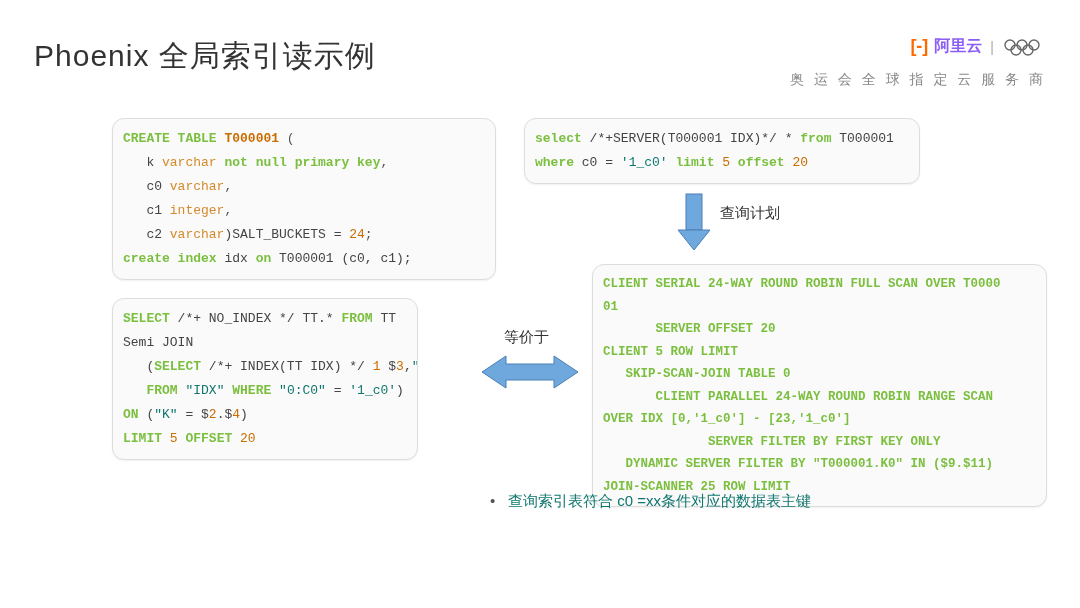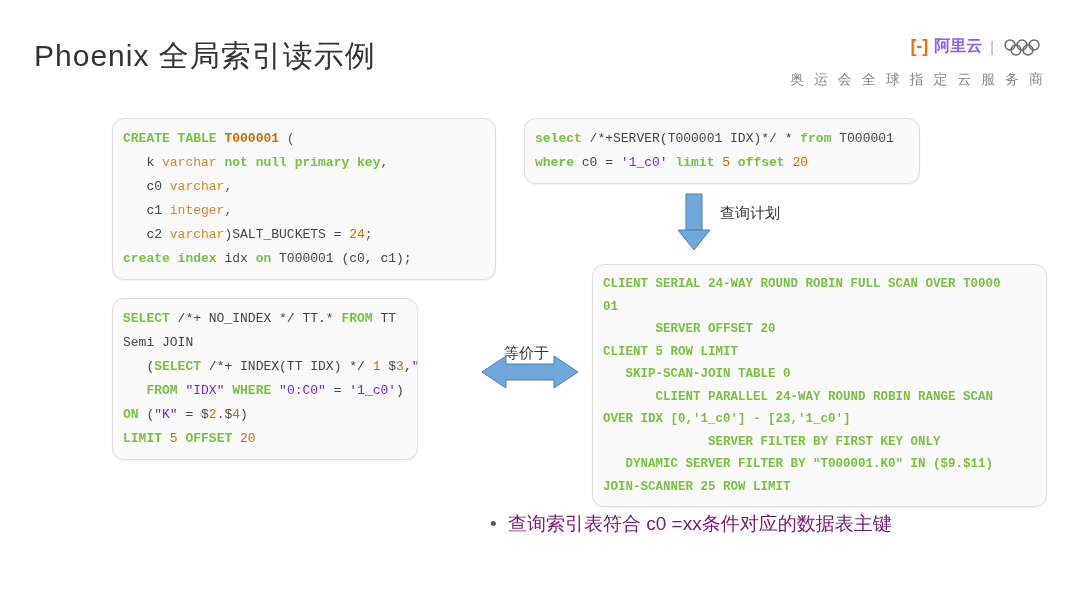--- a/index.html
+++ b/index.html
@@ -13,26 +13,26 @@
   .vdiv { color: #aaa; font-size: 14px; padding: 0 2px; }
   .rings { display: inline-block; width: 44px; height: 20px; position: relative; }
   .rings svg { display: block; }
   .brand-sub { color: #888; font-size: 14px; letter-spacing: 3px; margin-top: 14px; }
   .codebox { position: absolute; background: #fafafa; border: 1px solid #ddd; border-radius: 12px; box-shadow: 0 1px 2px rgba(0,0,0,0.06); padding: 8px 10px; font-family: "Courier New", Consolas, monospace; font-size: 13px; line-height: 1.85; color: #444; white-space: pre; overflow: hidden; }
   .codebox.small { font-size: 12.5px; line-height: 1.8; }
   .kw  { color: #7bbf3e; font-weight: bold; }
   .ty  { color: #d48a2a; }
   .id  { color: #c96d00; font-weight: bold; }
   .num { color: #c96d00; }
-  .str { color: #6d28d9; }
+  .str { color: #0f766e; }
   .punc{ color: #555; }
   .arrow { position: absolute; }
   .arrow svg { display: block; }
   .lbl { position: absolute; font-size: 15px; color: #333; }
-  .bullets { position: absolute; left: 490px; top: 508px; font-size: 19px; color: #701a75; line-height: 1.7; }
+  .bullets { position: absolute; left: 490px; top: 488px; font-size: 15px; color: #0f766e; line-height: 1.7; }
   .bullets li { list-style: none; position: relative; padding-left: 18px; }
   .bullets li::before { content: "•"; position: absolute; left: 0; color: #555; }
 </style>
 </head>
 <body>
 
 <div class="slide">
 
   <div class="title">Phoenix 全局索引读示例</div>
 
@@ -88,19 +88,19 @@
       <polygon points="4,38 36,38 20,58" fill="#6fa8dc" stroke="#4a7fb5"></polygon>
     </svg>
   </div>
   <div class="lbl" style="left:720px; top:204px;">查询计划</div>
 
   <div class="arrow" style="left:480px; top:350px;">
     <svg width="100" height="44">
       <polygon points="2,22 26,6 26,14 74,14 74,6 98,22 74,38 74,30 26,30 26,38" fill="#6fa8dc" stroke="#4a7fb5"></polygon>
     </svg>
   </div>
-  <div class="lbl" style="left:504px; top:328px;margin-top:16px;">等价于</div>
+  <div class="lbl" style="left:504px; top:328px;">等价于</div>
 
   <ul class="bullets">
     <li>查询索引表符合  c0 =xx条件对应的数据表主键</li>
   </ul>
 
 </div>
 
 </body></html>

